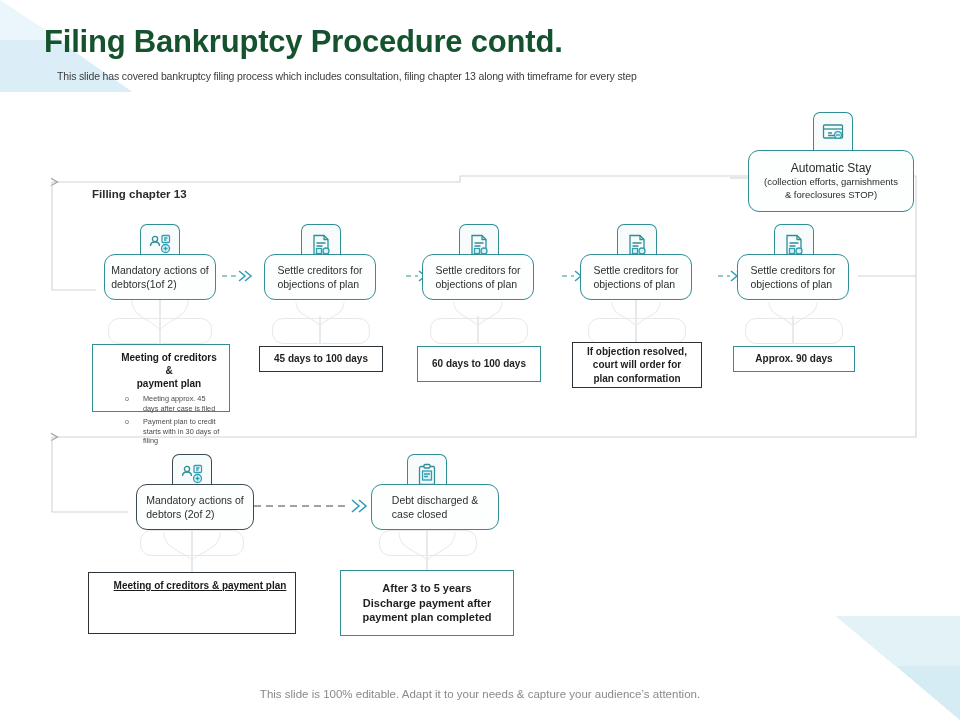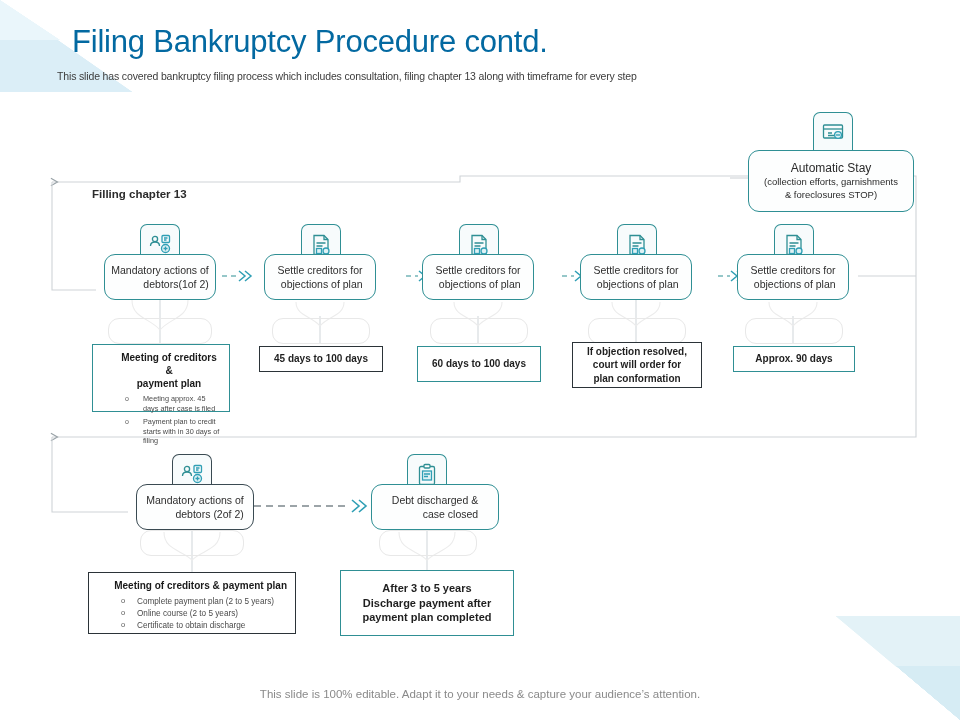--- a/index.html
+++ b/index.html
@@ -24,23 +24,23 @@
     position:absolute; right:0; bottom:0; width:124px; height:104px;
     background:linear-gradient(to top right,#ffffff 0%,#ffffff 49.6%,#e3f2f7 50%,#e3f2f7 100%);
   }
   .corner-br2 {
     position:absolute; right:0; bottom:0; width:64px; height:54px;
     background:linear-gradient(to top right,#ffffff 0%,#ffffff 49.6%,#d6ecf4 50%,#d6ecf4 100%);
   }
 
   
   .page-title {
-    position:absolute; left:72px; top:24px;
-    font-size:31px; font-weight:normal; letter-spacing:-0.2px;
-    color:#0369a1; font-family:"Liberation Sans", sans-serif;
+    position:absolute; left:44px; top:24px;
+    font-size:31px; font-weight:bold; letter-spacing:-0.2px;
+    color:#14532d; font-family:"Liberation Sans", sans-serif;
   }
   .page-subtitle {
     position:absolute; left:57px; top:70px;
     font-size:10.5px; color:#3c3c3c; letter-spacing:-0.15px;
   }
 
   
   .footer-note {
     position:absolute; left:0; right:0; top:688px;
     text-align:center; font-size:11.5px; color:#8a8a8a;
@@ -49,21 +49,21 @@
   
   #wires { position:absolute; left:0; top:0; width:960px; height:720px; }
 
   
   .node {
     position:absolute;
     border:1.3px solid #2f8f94;
     border-radius:11px;
     background:#fdfefe;
     display:flex; align-items:center; justify-content:center;
-    text-align:right;
+    text-align:left;
     font-size:10.5px; line-height:1.35; color:#2e2e2e;
     padding:4px 6px;
   }
   .node.dark { border-color:#3a4a52; }
   .icon-tab {
     position:absolute;
     width:40px; height:40px;
     border:1.3px solid #2f8f94;
     border-top-left-radius:7px; border-top-right-radius:7px;
     border-bottom:none;
@@ -107,21 +107,21 @@
     position:absolute;
     border:1.3px solid #2f8f94;
     background:#ffffff;
     padding:6px 8px 7px 24px;
   }
   .dbox.dark { border-color:#2b3338; }
   .dbox .dtitle {
     font-size:10px; font-weight:bold; color:#1a1a1a;
     text-align:center; line-height:1.3; margin-bottom:4px;
   }
-  .dbox .dtitle.left { text-align:right; }
+  .dbox .dtitle.left { text-align:center;text-decoration:underline; }
   .dbox ul { list-style:none; }
   .dbox li {
     position:relative;
     font-size:7.3px; color:#4a4a4a; line-height:1.35;
     padding-left:26px; margin-bottom:3px;
   }
   .dbox li:before {
     content:"o";
     position:absolute; left:8px; top:0;
     font-size:7px; color:#5a5a5a;
@@ -385,25 +385,20 @@
 <div class="ghost" style="left:379px; top:530px; width:98px; height:26px;"></div>
 <div class="node" style="left:371px; top:484px; width:128px; height:46px;">
   <span>
     <span>Debt discharged &amp;</span><br>
     <span>case closed</span>
   </span>
 </div>
 
 <div class="dbox dark wide" style="left:88px; top:572px; width:208px; height:62px;">
   <div class="dtitle left">Meeting of creditors &amp; payment plan</div>
-  <ul>
-    <li>Complete payment plan (2 to 5 years)</li>
-    <li>Online course (2 to 5 years)</li>
-    <li>Certificate to obtain discharge</li>
-  </ul>
 </div>
 
 <div class="vbox" style="left:340px; top:570px; width:174px; height:66px; font-size:11px;">
   <span>
     <span>After 3 to 5 years</span><br>
     <span>Discharge payment after</span><br>
     <span>payment plan completed</span>
   </span>
 </div>
 

